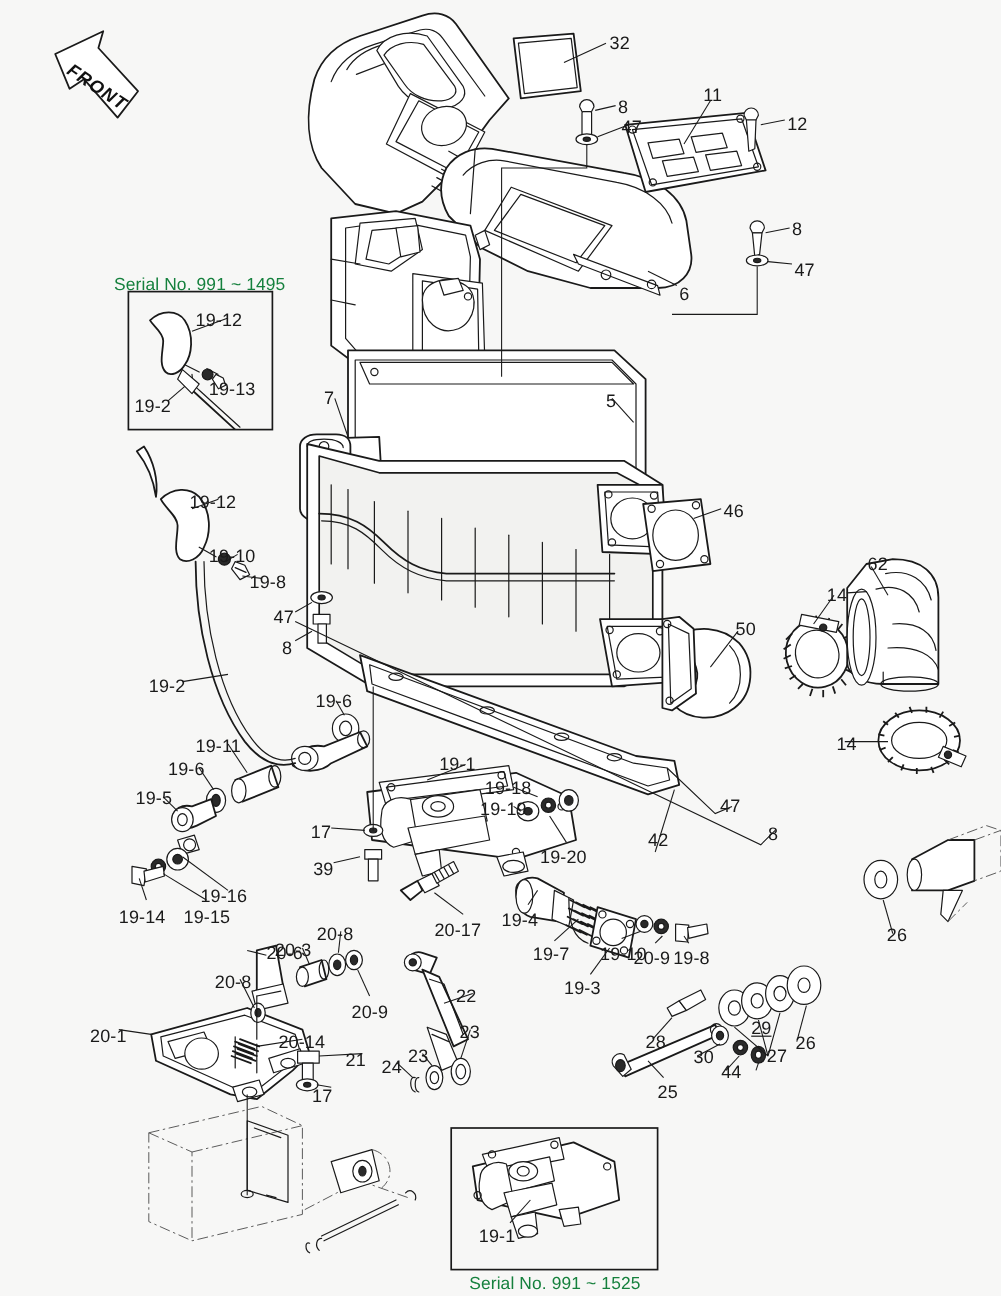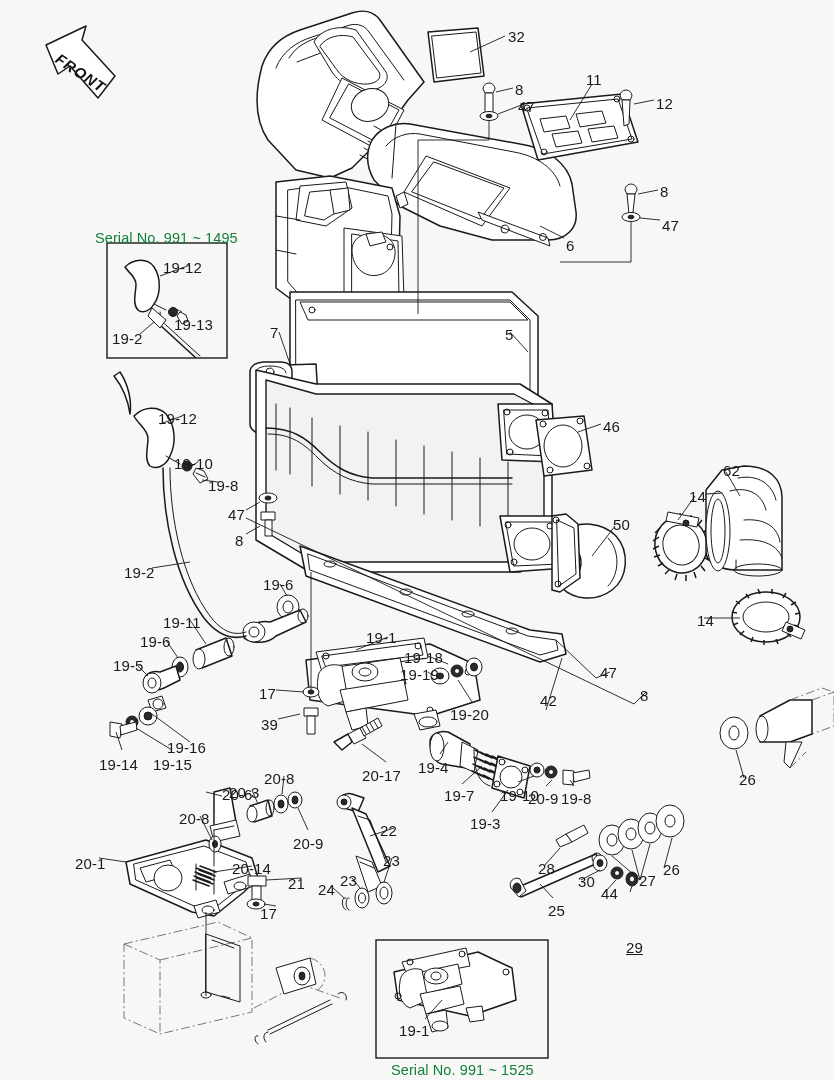--- a/index.html
+++ b/index.html
@@ -778,19 +778,19 @@
     <div class="lbl" style="left: 538px; top: 861px;">28</div>
     <div class="lbl" style="left: 232px; top: 861px;">20-14</div>
     <div class="lbl" style="left: 383px; top: 853px;">23</div>
     <div class="lbl" style="left: 288px; top: 876px; text-align: right;">21</div>
     <div class="lbl" style="left: 639px; top: 873px;">27</div>
     <div class="lbl" style="left: 340px; top: 873px;">23</div>
     <div class="lbl" style="left: 318px; top: 882px;">24</div>
     <div class="lbl" style="left: 578px; top: 874px;">30</div>
     <div class="lbl" style="left: 601px; top: 886px;">44</div>
     <div class="lbl" style="left: 260px; top: 906px;">17</div>
-    <div class="lbl" style="left: 626px; top: 940px; text-decoration: underline;">29</div>
+    <div class="lbl" style="left: 626px; top: 850px; text-decoration: underline;">29</div>
     <div class="lbl" style="left: 548px; top: 903px;">25</div>
     <div class="lbl" style="left: 399px; top: 1023px;">19-1</div>
     <div class="lbl cap" style="left: 391px; top: 1063px;">Serial No. 991 ~ 1525</div>
   </div>
 
 <div class="frontword" style="left:62px;top:50px;transform:rotate(34deg);transform-origin:left top;">FRONT</div>
 
 </body></html>

